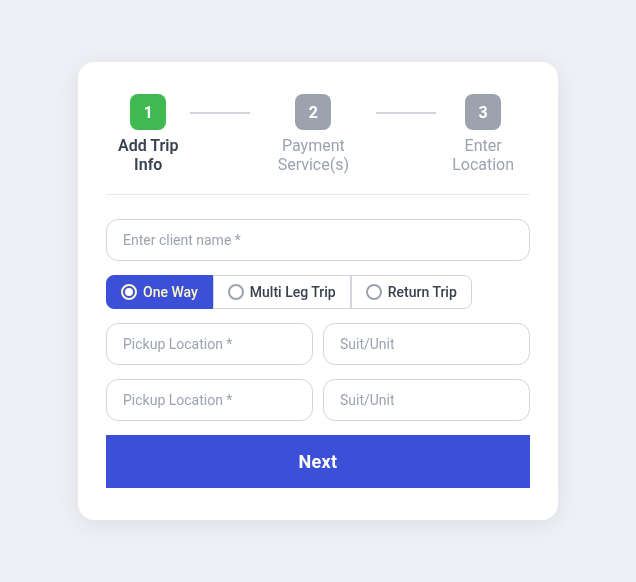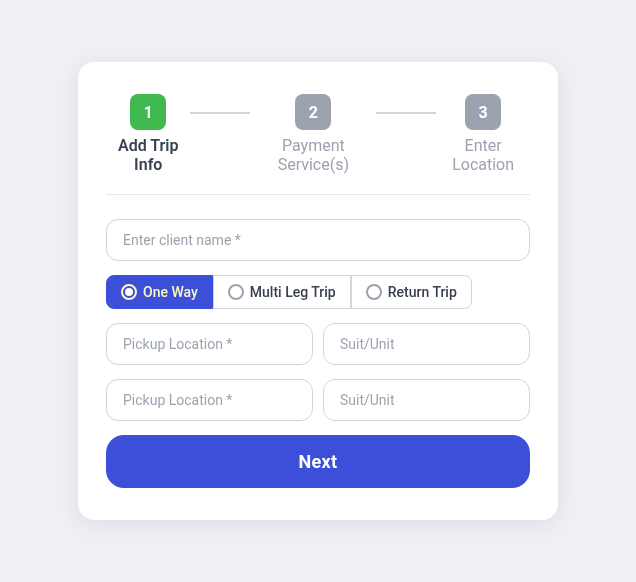--- a/index.html
+++ b/index.html
@@ -158,21 +158,21 @@
       flex-shrink: 0;
     }
 
     
     .next-button {
       width: 100%;
       padding: 16px;
       background: #3b4fd8;
       color: #fff;
       border: none;
-      border-radius: 18px;
+      border-radius: 0;
       font-size: 18px;
       font-weight: 700;
       cursor: pointer;
       letter-spacing: 0.3px;
     }
 
     .stepper-wrapper {
       display: flex;
       align-items: flex-start;
       justify-content: center;

